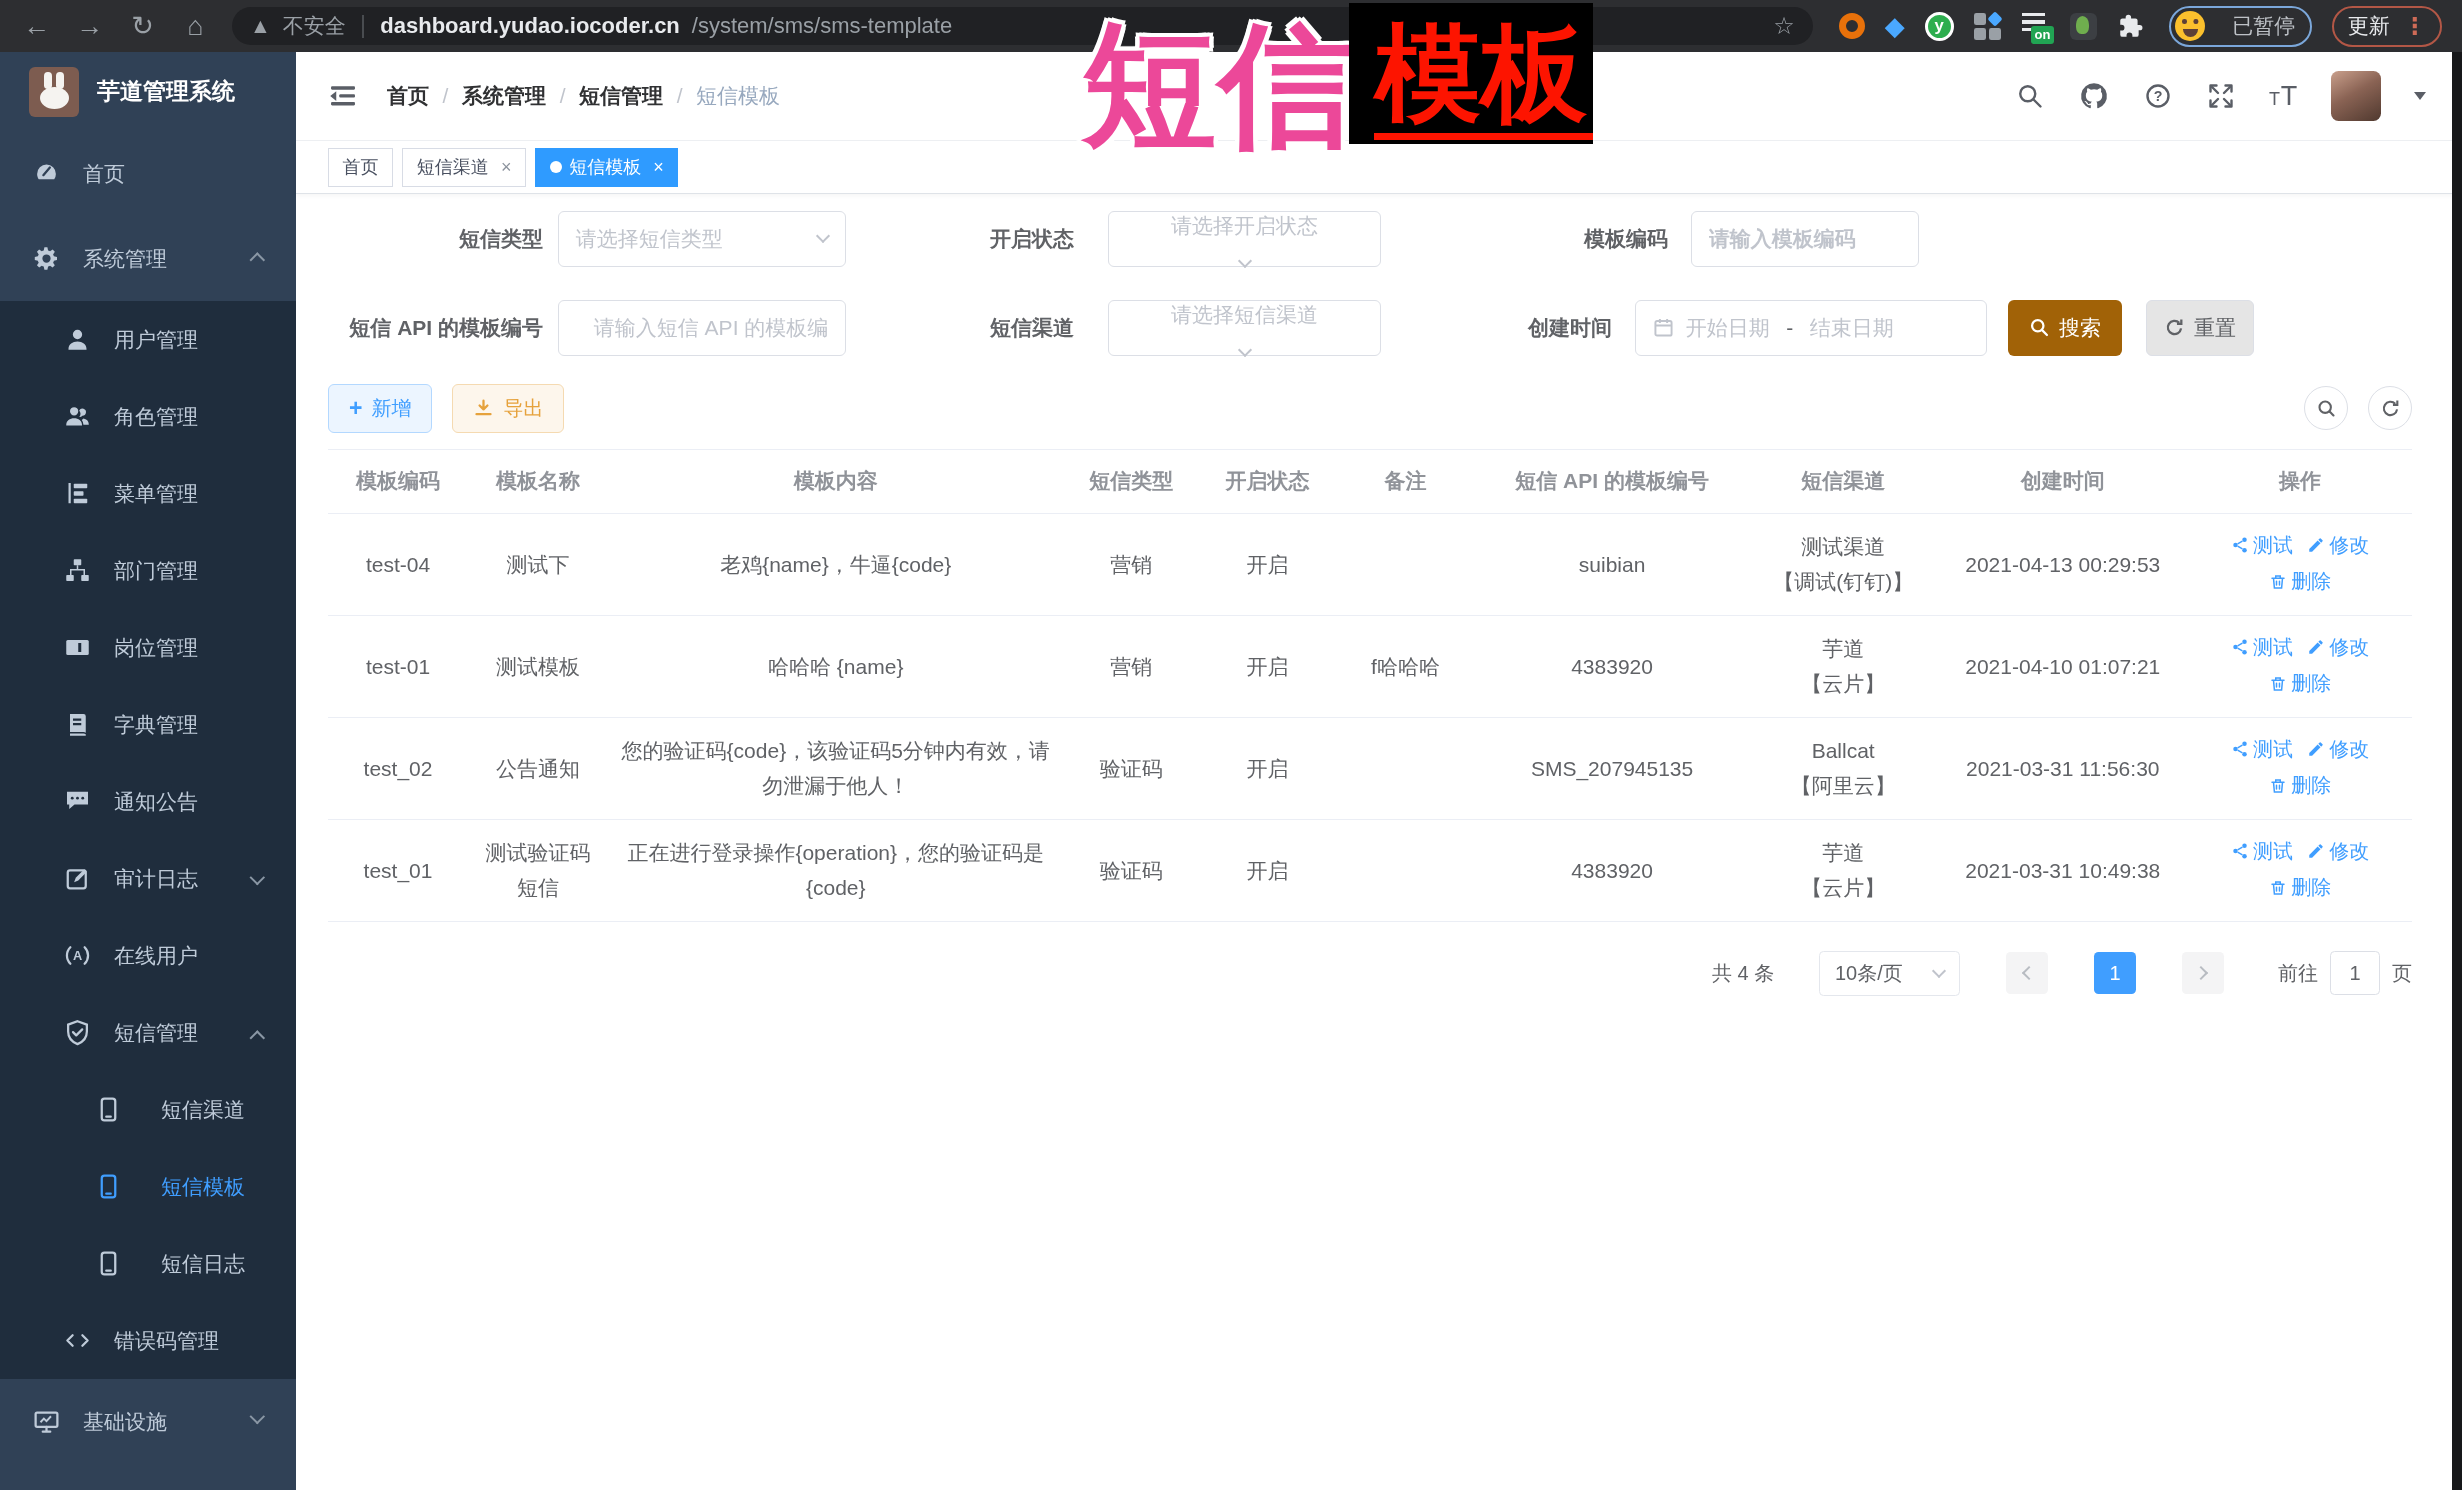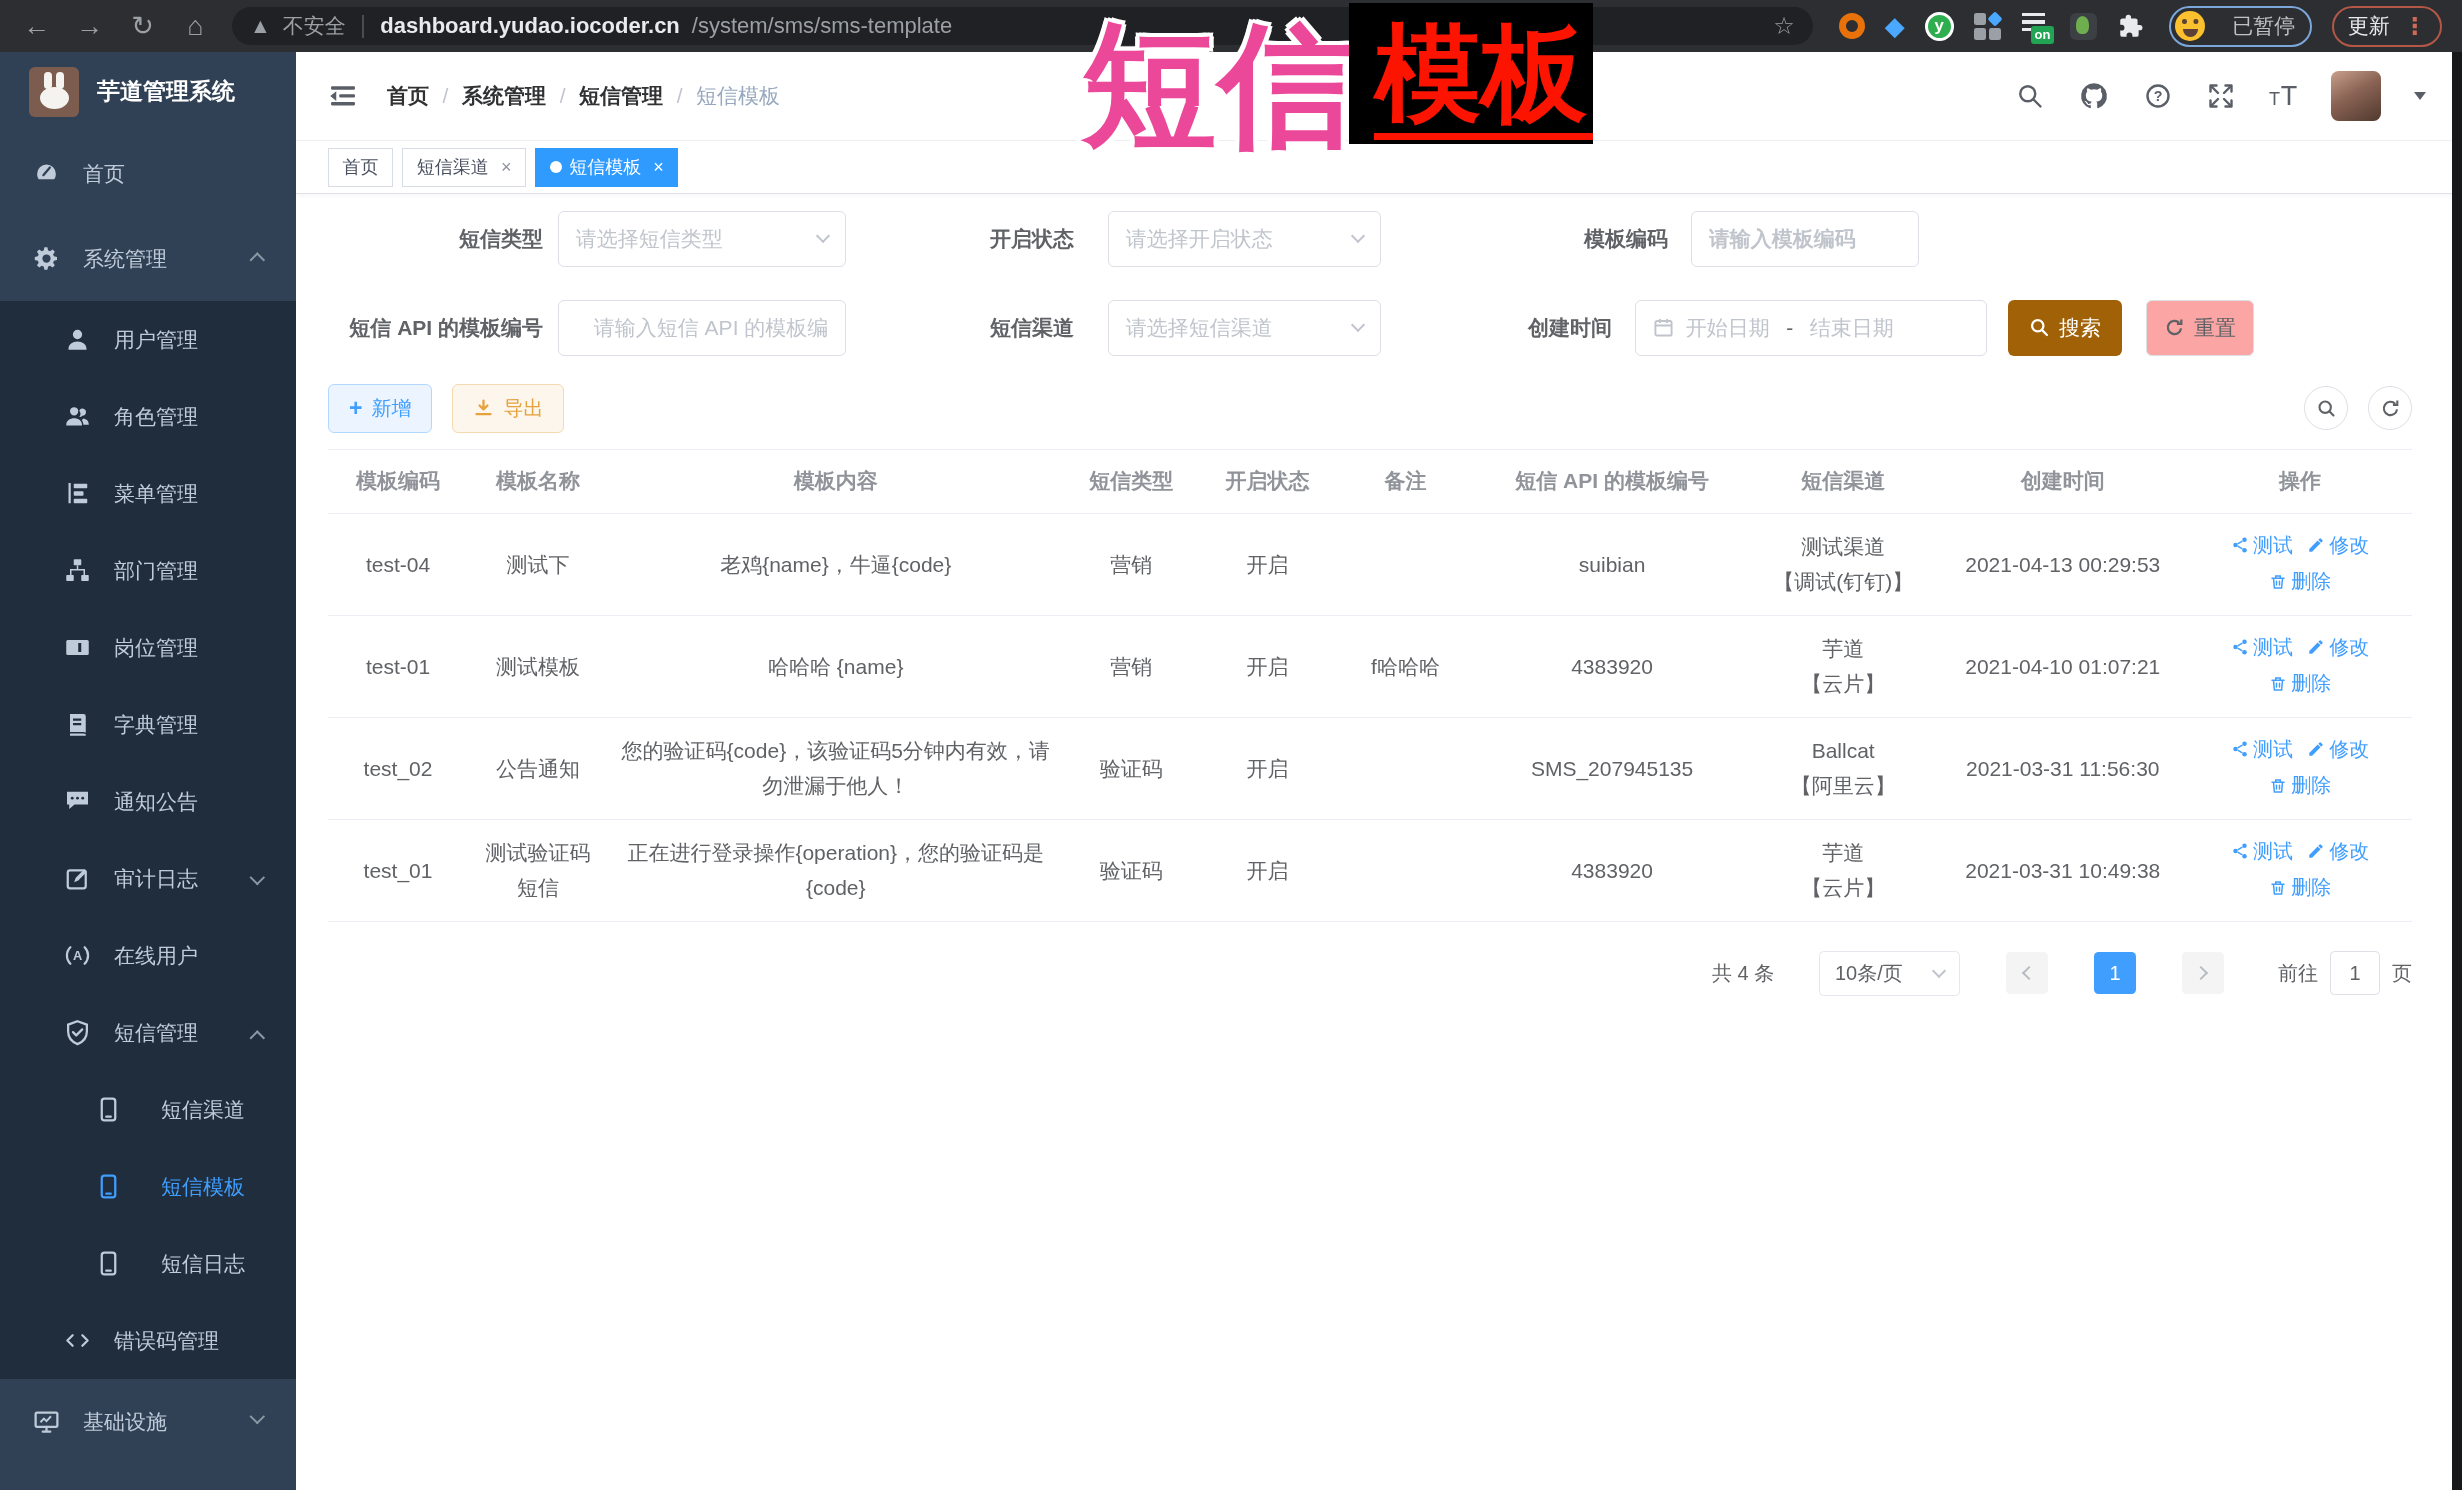--- a/index.html
+++ b/index.html
@@ -106,31 +106,31 @@
   .form-row + .form-row { margin-top:33px; }
   .fitem { display:flex; align-items:center; justify-content:flex-end; }
   .fi-c1 { width:518px; }
   .fi-c2 { width:396px; margin-left:139px; }
   .fi-c3 { width:398px; margin-left:140px; }
   .fi-c3.wide { width:466px; }
   .flabel { font-size:21px; color:#606266; font-weight:600; white-space:nowrap; }
   .fi-c1 .flabel { margin-right:15px; } .fi-c2 .flabel { margin-right:34px; } .fi-c3 .flabel { margin-right:23px; }
   .fctl { height:56px; border:1.5px solid #dcdfe6; border-radius:6px; background:#fff;
     display:flex; align-items:center; padding:0 16.7px; font-size:21px; color:#c0c4cc; }
-  .w380 { width:288px;text-align:right; } .w360 { width:273px; } .w375 { width:228px;font-weight:bold; } .w465 { width:352px; gap:12px; }
+  .w380 { width:288px;text-align:right; } .w360 { width:273px;flex-direction:column; } .w375 { width:228px;font-weight:bold; } .w465 { width:352px; gap:12px; }
   .sel { justify-content:space-between; cursor:pointer; }
   .sel-caret { width:10px; height:10px; border-right:2.3px solid #c0c4cc; border-bottom:2.3px solid #c0c4cc;
     transform:rotate(45deg); margin-top:-4.5px; }
   input.fctl { color:#606266; } input.fctl::placeholder { color:#c0c4cc; }
   .cal { width:21px; height:21px; stroke:#c0c4cc; fill:none; stroke-width:2.4; flex-shrink:0; }
   .dr-sep { color:#606266; margin:0 4.5px; }
   .btn { height:49px; border-radius:6px; font-size:21px; display:flex; align-items:center;
     justify-content:center; gap:9px; cursor:pointer; border:none; }
   .btn-primary { background:#a16207; color:#fff; width:114px; margin-left:21px; height:56px; }
-  .btn-default { background:#fca5a5; color:#606266; border:1.5px solid #dcdfe6; width:108px; margin-left:24px; height:56px; }
+  .btn-default { background:#e5e5e5; color:#606266; border:1.5px solid #dcdfe6; width:108px; margin-left:24px; height:56px; }
   .bic { width:21px; height:21px; stroke:currentColor; fill:none; stroke-width:2.6; }
 
   .toolbar { display:flex; align-items:center; margin-top:28px; }
   .btn-plain-primary { background:#ecf5ff; border:1.5px solid #b3d8ff; color:#409eff; padding:0 20px; font-size:20px; }
   .btn-plain-warning { background:#fdf6ec; border:1.5px solid #f5dab1; color:#e6a23c; padding:0 20px;
     font-size:20px; margin-left:20px; }
   .plus-g { font-size:23px; font-weight:600; line-height:1; }
   .tool-circles { margin-left:auto; display:flex; gap:20px; }
   .circle-btn { width:44px; height:44px; border-radius:50%; border:1.5px solid #dcdfe6; background:#fff;
     display:flex; align-items:center; justify-content:center; cursor:pointer; }

